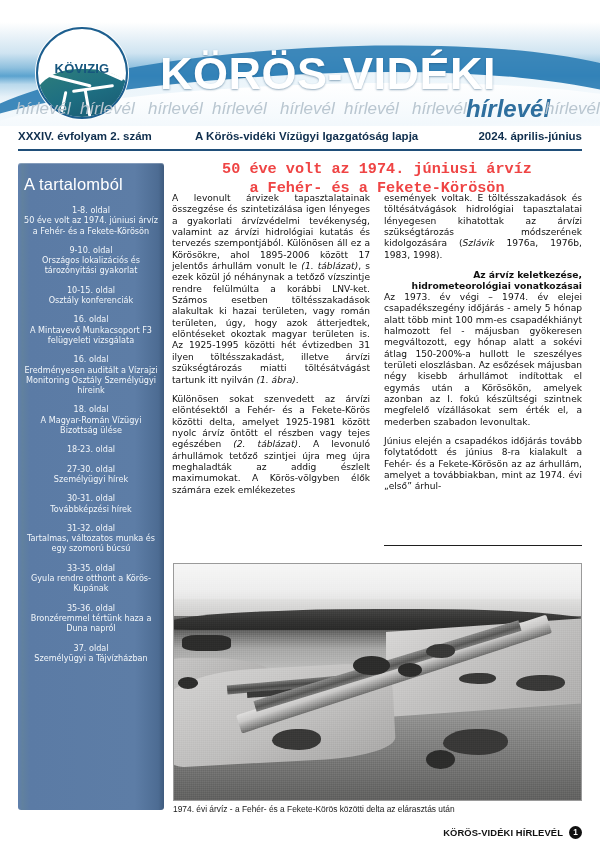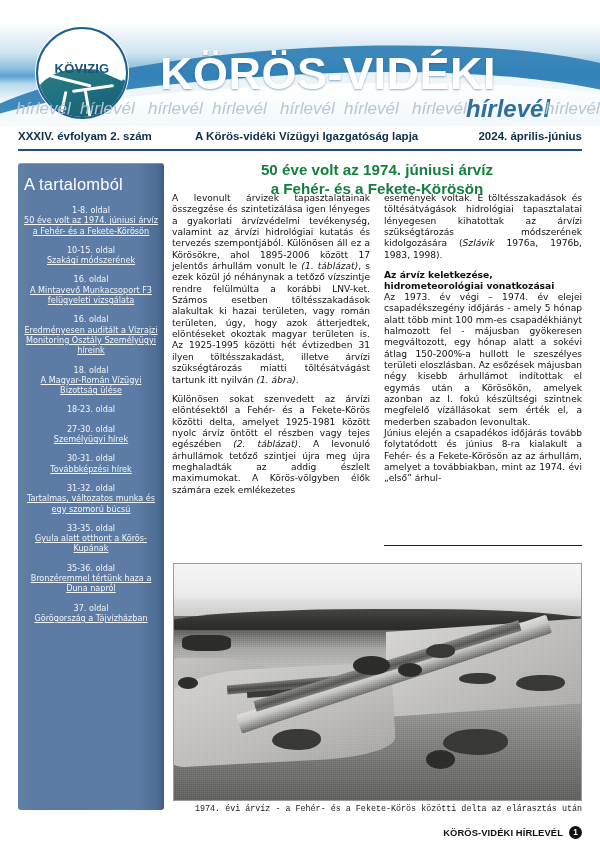--- a/index.html
+++ b/index.html
@@ -176,55 +176,55 @@
   }
   .toc-item {
     text-align: center;
     font-size: 8.1px;
     line-height: 10.3px;
     color: #f2f6fa;
     margin-bottom: 9px;
     font-family: "DejaVu Sans", sans-serif;
   }
   .toc-pages { display: block; }
-  .toc-label { display: block; text-decoration: underline; }
+  .toc-label { display: block; }
 
   
   .headline {
     position: absolute;
     left: 172px; top: 160px;
     width: 410px;
     text-align: center;
-    font-family: Liberation Sans, sans-serif;
+    font-family: Liberation Mono, monospace;
     font-weight: bold;
     font-size: 15.2px;
     line-height: 19px;
-    color: #15803d;
+    color: #ef4444;
   }
 
   .col {
     position: absolute;
     top: 193px;
     width: 198px;
     font-family: "DejaVu Sans", sans-serif;
     font-size: 9.1px;
     line-height: 11.35px;
     text-align: justify;
     color: #101010;
   }
   .col-left  { left: 172px; }
   .col-right { left: 384px; }
   .col p { margin: 0 0 8px 0; }
-  .col p.tight { margin-bottom: 0; }
+  .col p.tight { margin-bottom: 8px; }
   .col h3 {
     margin: 0;
     font-size: 9.2px;
     line-height: 11.4px;
     font-weight: bold;
-    text-align: left;
+    text-align: right;
   }
   .col em { font-style: italic; }
 
   .continued {
     position: absolute;
     left: 384px; top: 545px;
     width: 198px;
     text-align: right;
     font-family: "Liberation Sans", sans-serif;
     font-weight: bold;
@@ -318,22 +318,22 @@
     background-image:
       repeating-linear-gradient(0deg, rgba(255,255,255,.045) 0 1px, rgba(0,0,0,.035) 1px 2px),
       repeating-linear-gradient(90deg, rgba(255,255,255,.03) 0 1px, rgba(0,0,0,.025) 1px 2px);
     mix-blend-mode: overlay;
   }
 
   .caption {
     position: absolute;
     left: 173px; top: 804px;
     width: 409px;
-    text-align: right;
-    font-family: Liberation Mono, monospace;
+    text-align: left;
+    font-family: Liberation Sans, sans-serif;
     font-size: 8.4px;
     color: #1a1a1a;
   }
 
   
   .footer {
     position: absolute;
     right: 18px; top: 826px;
     display: flex;
     align-items: center;
@@ -399,22 +399,26 @@
   </div>
 
   <div class="sidebar">
     <div class="sidebar-title">A tartalomból</div>
 
     <div class="toc-item">
       <span class="toc-pages">1-8. oldal</span>
       <span class="toc-label">50 éve volt az 1974. júniusi árvíz a Fehér- és a Fekete-Körösön</span>
     </div>
     <div class="toc-item">
+      <span class="toc-pages">9-10. oldal</span>
+      <span class="toc-label">Országos lokalizációs és tározónyitási gyakorlat</span>
+    </div>
+    <div class="toc-item">
       <span class="toc-pages">10-15. oldal</span>
-      <span class="toc-label">Szakági módszerének</span>
+      <span class="toc-label">Osztály konferenciák</span>
     </div>
     <div class="toc-item">
       <span class="toc-pages">16. oldal</span>
       <span class="toc-label">A Mintavevő Munkacsoport F3 felügyeleti vizsgálata</span>
     </div>
     <div class="toc-item">
       <span class="toc-pages">16. oldal</span>
       <span class="toc-label">Eredményesen auditált a Vízrajzi Monitoring Osztály Személyügyi híreink</span>
     </div>
     <div class="toc-item">
@@ -431,29 +435,29 @@
     <div class="toc-item">
       <span class="toc-pages">30-31. oldal</span>
       <span class="toc-label">Továbbképzési hírek</span>
     </div>
     <div class="toc-item">
       <span class="toc-pages">31-32. oldal</span>
       <span class="toc-label">Tartalmas, változatos munka és egy szomorú búcsú</span>
     </div>
     <div class="toc-item">
       <span class="toc-pages">33-35. oldal</span>
-      <span class="toc-label">Gyula alatt otthont a Körös-Kupának</span>
+      <span class="toc-label">Gyula rendre otthont a Körös-Kupának</span>
     </div>
     <div class="toc-item">
       <span class="toc-pages">35-36. oldal</span>
       <span class="toc-label">Bronzéremmel tértünk haza a Duna napról</span>
     </div>
     <div class="toc-item">
       <span class="toc-pages">37. oldal</span>
-      <span class="toc-label">Görögország a Tájvízházban</span>
+      <span class="toc-label">Személyügyi a Tájvízházban</span>
     </div>
 
   </div>
 
   <div class="headline">
     <span>50 éve volt az 1974. júniusi árvíz</span><br>
     <span>a Fehér- és a Fekete-Körösön</span>
   </div>
 
   <div class="col col-left">

